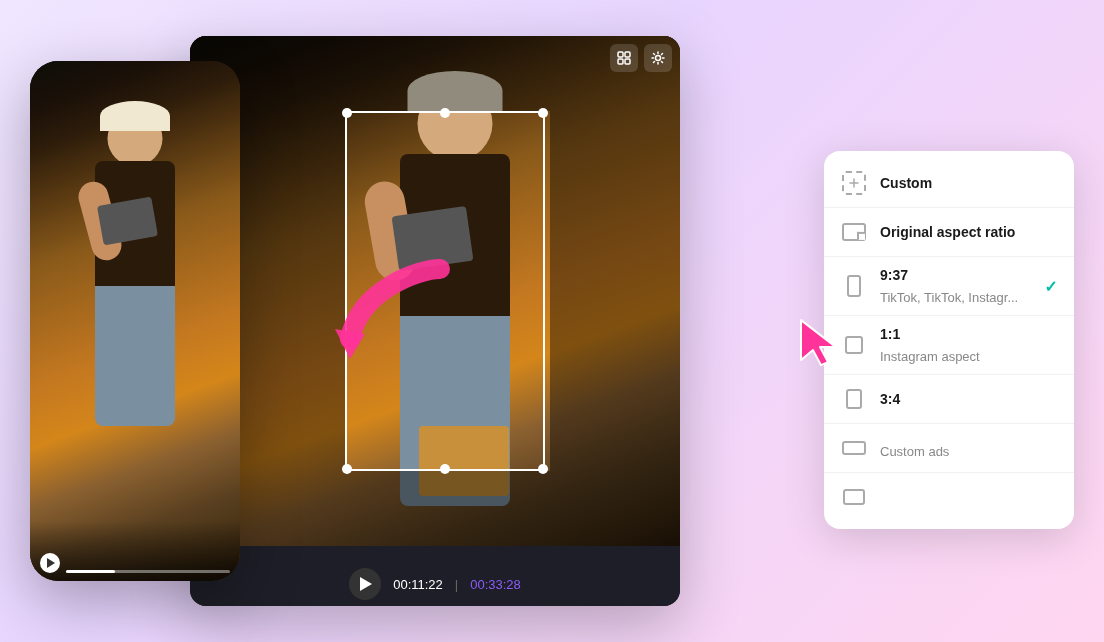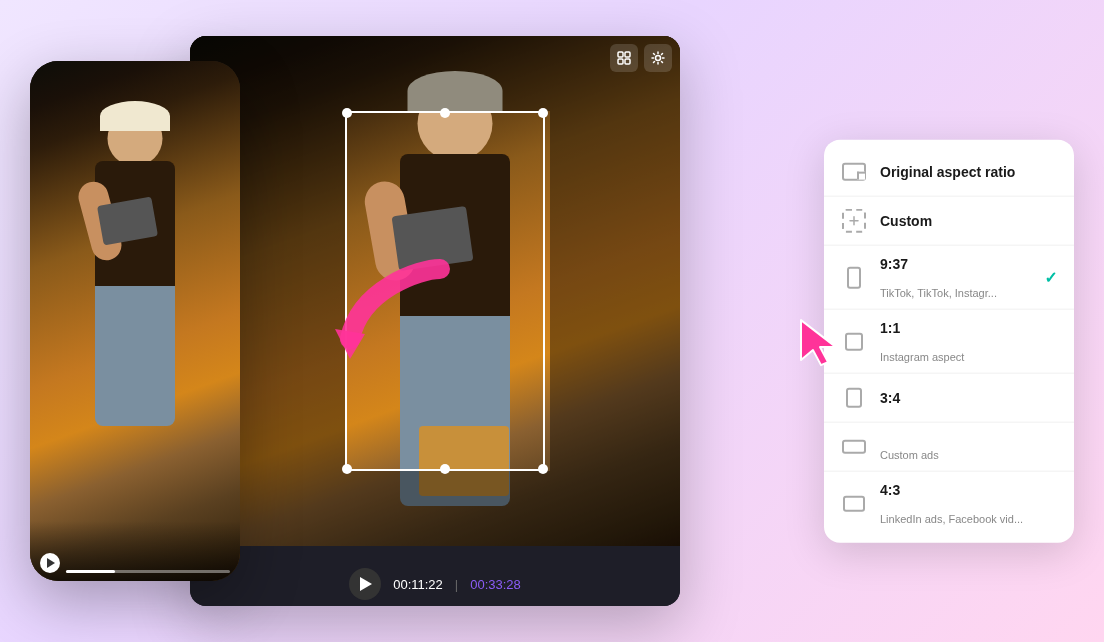--- a/index.html
+++ b/index.html
@@ -256,23 +256,23 @@
       flex: 1;
     }
 
     .item-title {
       font-size: 14px;
       font-weight: 600;
       color: #1a1a1a;
     }
 
     .item-subtitle {
-      font-size: 11px;
+      font-size: 13px;
       color: #888;
-      margin-top: 15px;
+      margin-top: 7px;
     }
 
     .check-icon {
       color: #00bfa5;
       font-size: 16px;
       font-weight: bold;
     }
 
     
     .ratio-box {
@@ -436,44 +436,44 @@
       <path d="M 110 20 C 90 20, 30 40, 20 90" stroke="#FF3399" stroke-width="20" stroke-linecap="round" fill="none" opacity="0.9"></path>
 
       <polygon points="5,80 35,85 20,110" fill="#FF3399" opacity="0.9"></polygon>
     </svg>
   </div>
 
   <div class="dropdown-panel">
 
     <div class="dropdown-item">
       <div class="item-icon">
-        <div style="width:24px;height:18px;border:2px solid #aaa;border-radius:3px;position:relative;">
-          <div style="position:absolute;bottom:-1px;right:-1px;width:8px;height:8px;border-top:2px solid #aaa;border-left:2px solid #aaa;background:white;"></div>
-        </div>
-      </div>
-      <div class="item-text">
-        <div class="item-title">Original aspect ratio</div>
-      </div>
-    </div>
-
-    <div class="dropdown-item">
-      <div class="item-icon">
         <div style="width:24px;height:24px;border:2px dashed #aaa;border-radius:4px;display:flex;align-items:center;justify-content:center;">
           <svg width="12" height="12" viewBox="0 0 12 12">
             <path d="M2 6h8M6 2v8" stroke="#aaa" stroke-width="1.5" stroke-linecap="round"></path>
           </svg>
         </div>
       </div>
       <div class="item-text">
         <div class="item-title">Custom</div>
       </div>
     </div>
 
     <div class="dropdown-item">
       <div class="item-icon">
+        <div style="width:24px;height:18px;border:2px solid #aaa;border-radius:3px;position:relative;">
+          <div style="position:absolute;bottom:-1px;right:-1px;width:8px;height:8px;border-top:2px solid #aaa;border-left:2px solid #aaa;background:white;"></div>
+        </div>
+      </div>
+      <div class="item-text">
+        <div class="item-title">Original aspect ratio</div>
+      </div>
+    </div>
+
+    <div class="dropdown-item">
+      <div class="item-icon">
         <div class="ratio-box ratio-9-16"></div>
       </div>
       <div class="item-text">
         <div class="item-title">9:37</div>
         <div class="item-subtitle">TikTok, TikTok, Instagr...</div>
       </div>
       <span class="check-icon">✓</span>
     </div>
 
     <div class="dropdown-item">
@@ -500,24 +500,20 @@
         <div class="ratio-box ratio-16-9"></div>
       </div>
       <div class="item-text">
         <div class="item-subtitle">Custom ads</div>
       </div>
     </div>
 
     <div class="dropdown-item">
       <div class="item-icon">
         <div class="ratio-box ratio-4-3"></div>
-      </div>
-      <div class="item-text">
-        <div class="item-title">4:3</div>
-        <div class="item-subtitle">LinkedIn ads, Facebook vid...</div>
       </div>
     </div>
 
   </div>
 
   <div class="cursor-arrow">
     <svg width="50" height="55" viewBox="0 0 50 55">
       <polygon points="5,5 5,45 17,35 25,50 32,47 24,32 40,32" fill="#FF3399" stroke="white" stroke-width="2" stroke-linejoin="round"></polygon>
     </svg>
   </div>

